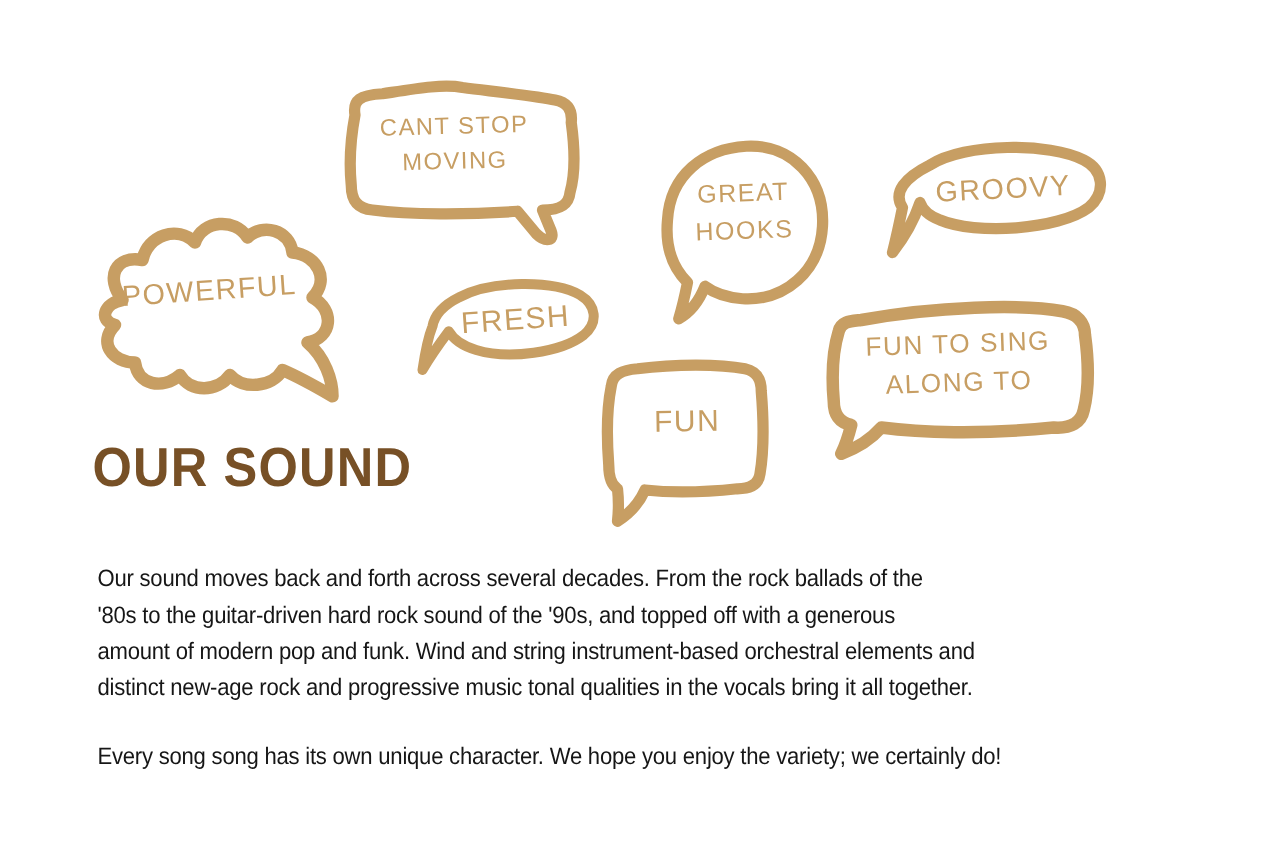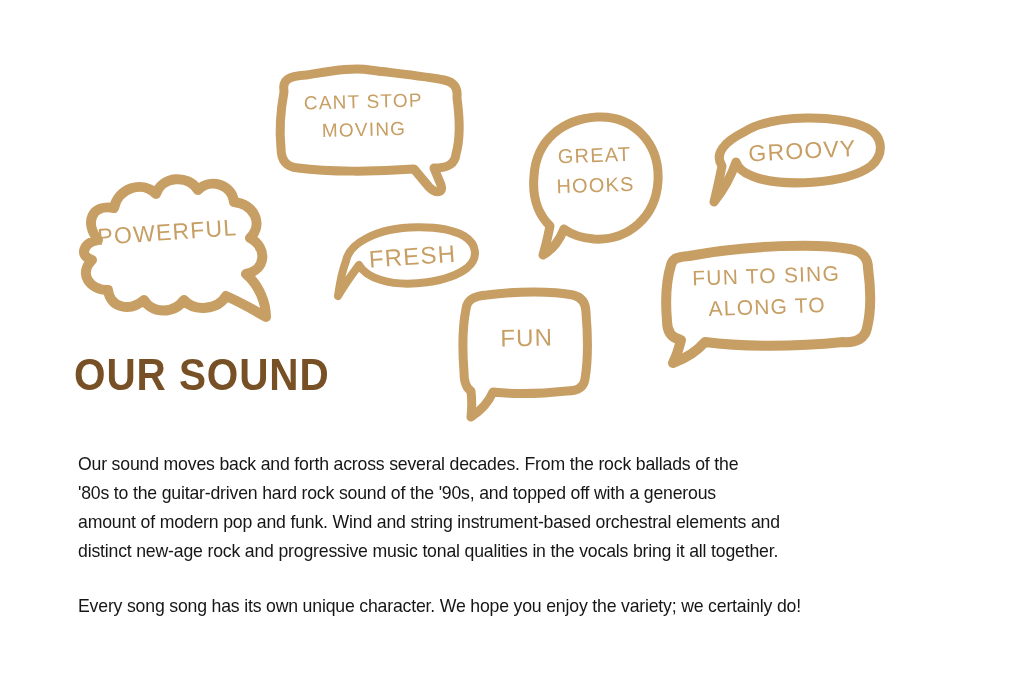--- a/index.html
+++ b/index.html
@@ -31,21 +31,21 @@
   .b-cantstop   { left: 262px; top: 62px;  width: 204px; height: 134px; }
   .b-cantstop .label { font-size: 19px; padding-bottom: 26px; transform: rotate(-1.5deg); }
   .b-powerful   { left: 66px;  top: 160px; width: 204px; height: 162px; }
   .b-powerful .label { font-size: 23px; padding-bottom: 18px; transform: rotate(-4deg); }
   .b-fresh      { left: 333px; top: 220px; width: 150px; height: 88px;  }
   .b-fresh .label { font-size: 24px; padding-bottom: 14px; padding-left: 10px; transform: rotate(-4deg); }
   .b-greathooks { left: 523px; top: 108px; width: 145px; height: 152px; }
   .b-greathooks .label { font-size: 20px; padding-bottom: 28px; transform: rotate(-2deg); }
   .b-groovy     { left: 706px; top: 110px; width: 180px; height: 104px; }
   .b-groovy .label { font-size: 23px; padding-bottom: 22px; padding-left: 14px; transform: rotate(-3deg); }
-  .b-fun        { left: 455px; top: 282px; width: 138px; height: 138px; }
+  .b-fun        { left: 478px; top: 282px; width: 138px; height: 138px; }
   .b-fun .label { font-size: 24px; padding-bottom: 26px; padding-left: 6px; transform: rotate(-1deg); }
   .b-funtosing  { left: 653px; top: 234px; width: 228px; height: 132px; }
   .b-funtosing .label { font-size: 21px; padding-bottom: 18px; transform: rotate(-2deg); }
 
   .heading {
     position: absolute;
     left: 74px;
     top: 350px;
     font-size: 44px;
     font-weight: 700;

